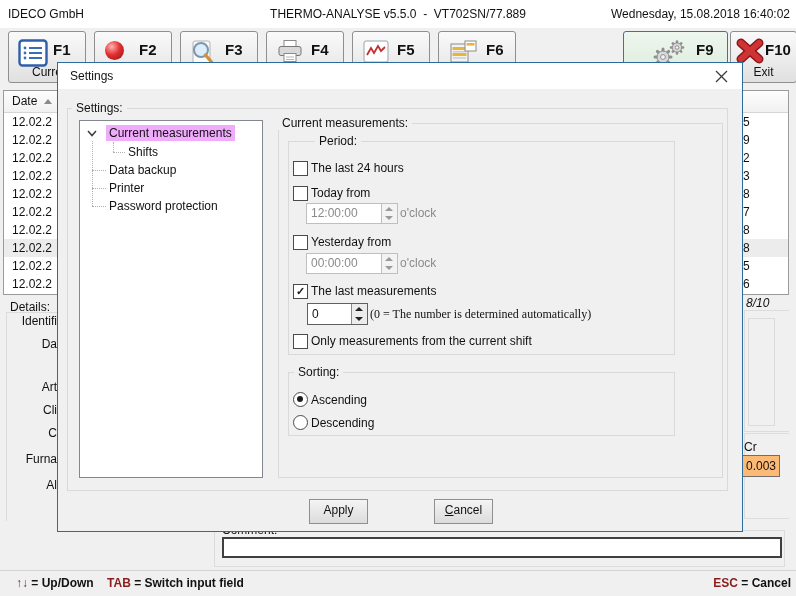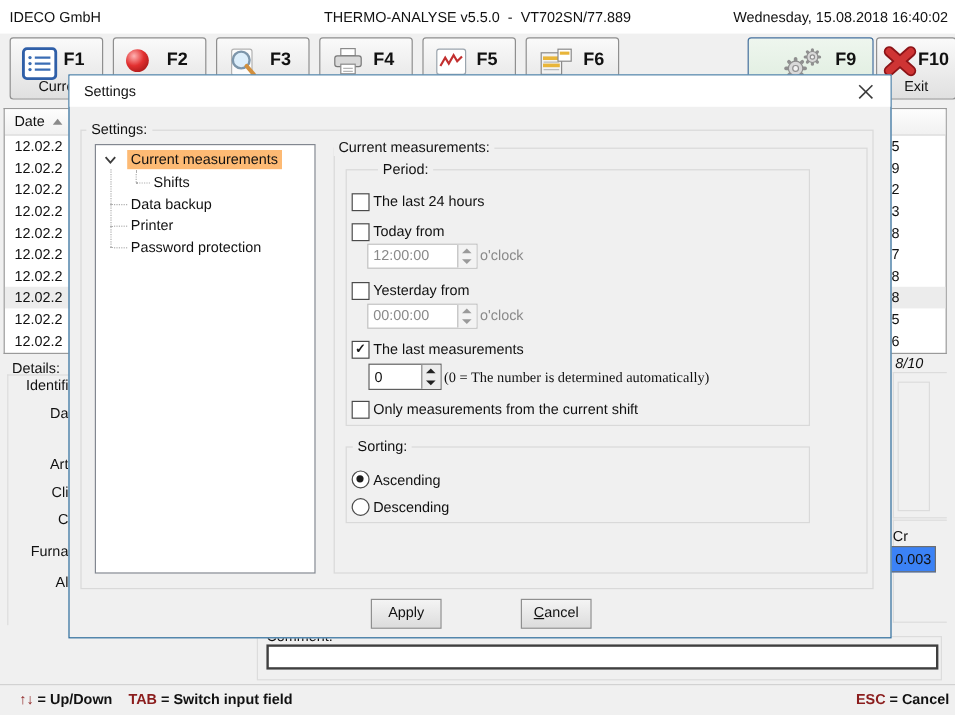--- a/index.html
+++ b/index.html
@@ -17,29 +17,29 @@
   .tbtn .cap{position:absolute;bottom:3px;left:0;width:100%;text-align:center;white-space:nowrap;}
   .ticon{position:absolute;top:7px;left:9px;}
   
   .tablefrag{background:#fff;border:1px solid #9a9a9a;overflow:hidden;}
   .thead{height:21px;border-bottom:1px solid #d5d5d5;background:linear-gradient(#fdfdfd,#f1f1f1);line-height:21px;}
   .trow{height:18px;line-height:18px;}
   .trow.sel{background:#ececec;}
   .tri-up{width:0;height:0;border-left:4px solid transparent;border-right:4px solid transparent;border-bottom:5px solid #8a8a8a;}
   .rlabel{width:56px;text-align:right;white-space:nowrap;overflow:hidden;}
   .fragline{border:1px solid #dcdcdc;}
-  .valuebox{background:#3b82f6;border:1px solid #6e6e6e;line-height:20px;}
+  .valuebox{background:#fdba74;border:1px solid #6e6e6e;line-height:20px;}
   
   #dialog{left:57px;top:62px;width:684px;height:468px;background:#f0f0f0;border:1px solid #2c6c9c;z-index:20;}
   #dlg-titlebar{left:0;top:0;width:100%;height:26px;background:#fff;}
   .groupbox{border:1px solid #d9d9d9;}
   .gb-label{background:#f0f0f0;padding:0 4px;white-space:nowrap;z-index:2;}
   #tree{left:21px;top:57px;width:182px;height:356px;background:#fff;border:1px solid #828790;}
   .tree-item{white-space:nowrap;}
-  .tree-sel{background:#fdba74;padding:1px 3px;}
+  .tree-sel{background:#f0abfc;padding:1px 3px;}
   .guide-v{border-left:1px dotted #b0b0b0;width:0;}
   .guide-h{border-top:1px dotted #b0b0b0;height:0;}
   
   .checkbox{width:13px;height:13px;background:#fff;border:1px solid #4a4a4a;text-align:center;
             line-height:13px;font-size:11px;font-weight:bold;color:#1a1a1a;}
   .radio{width:13px;height:13px;background:#fff;border:1px solid #4a4a4a;border-radius:50%;}
   .radio .dot{position:absolute;left:3px;top:3px;width:6px;height:6px;border-radius:50%;background:#1c1c1c;}
   .timefield{width:86px;height:19px;background:#fff;border:1px solid #bfbfbf;color:#8a8a8a;
              line-height:19px;padding-left:4px;}
   .spincol{position:absolute;right:0;top:0;width:15px;height:100%;border-left:1px solid #bfbfbf;background:#f3f3f3;}

